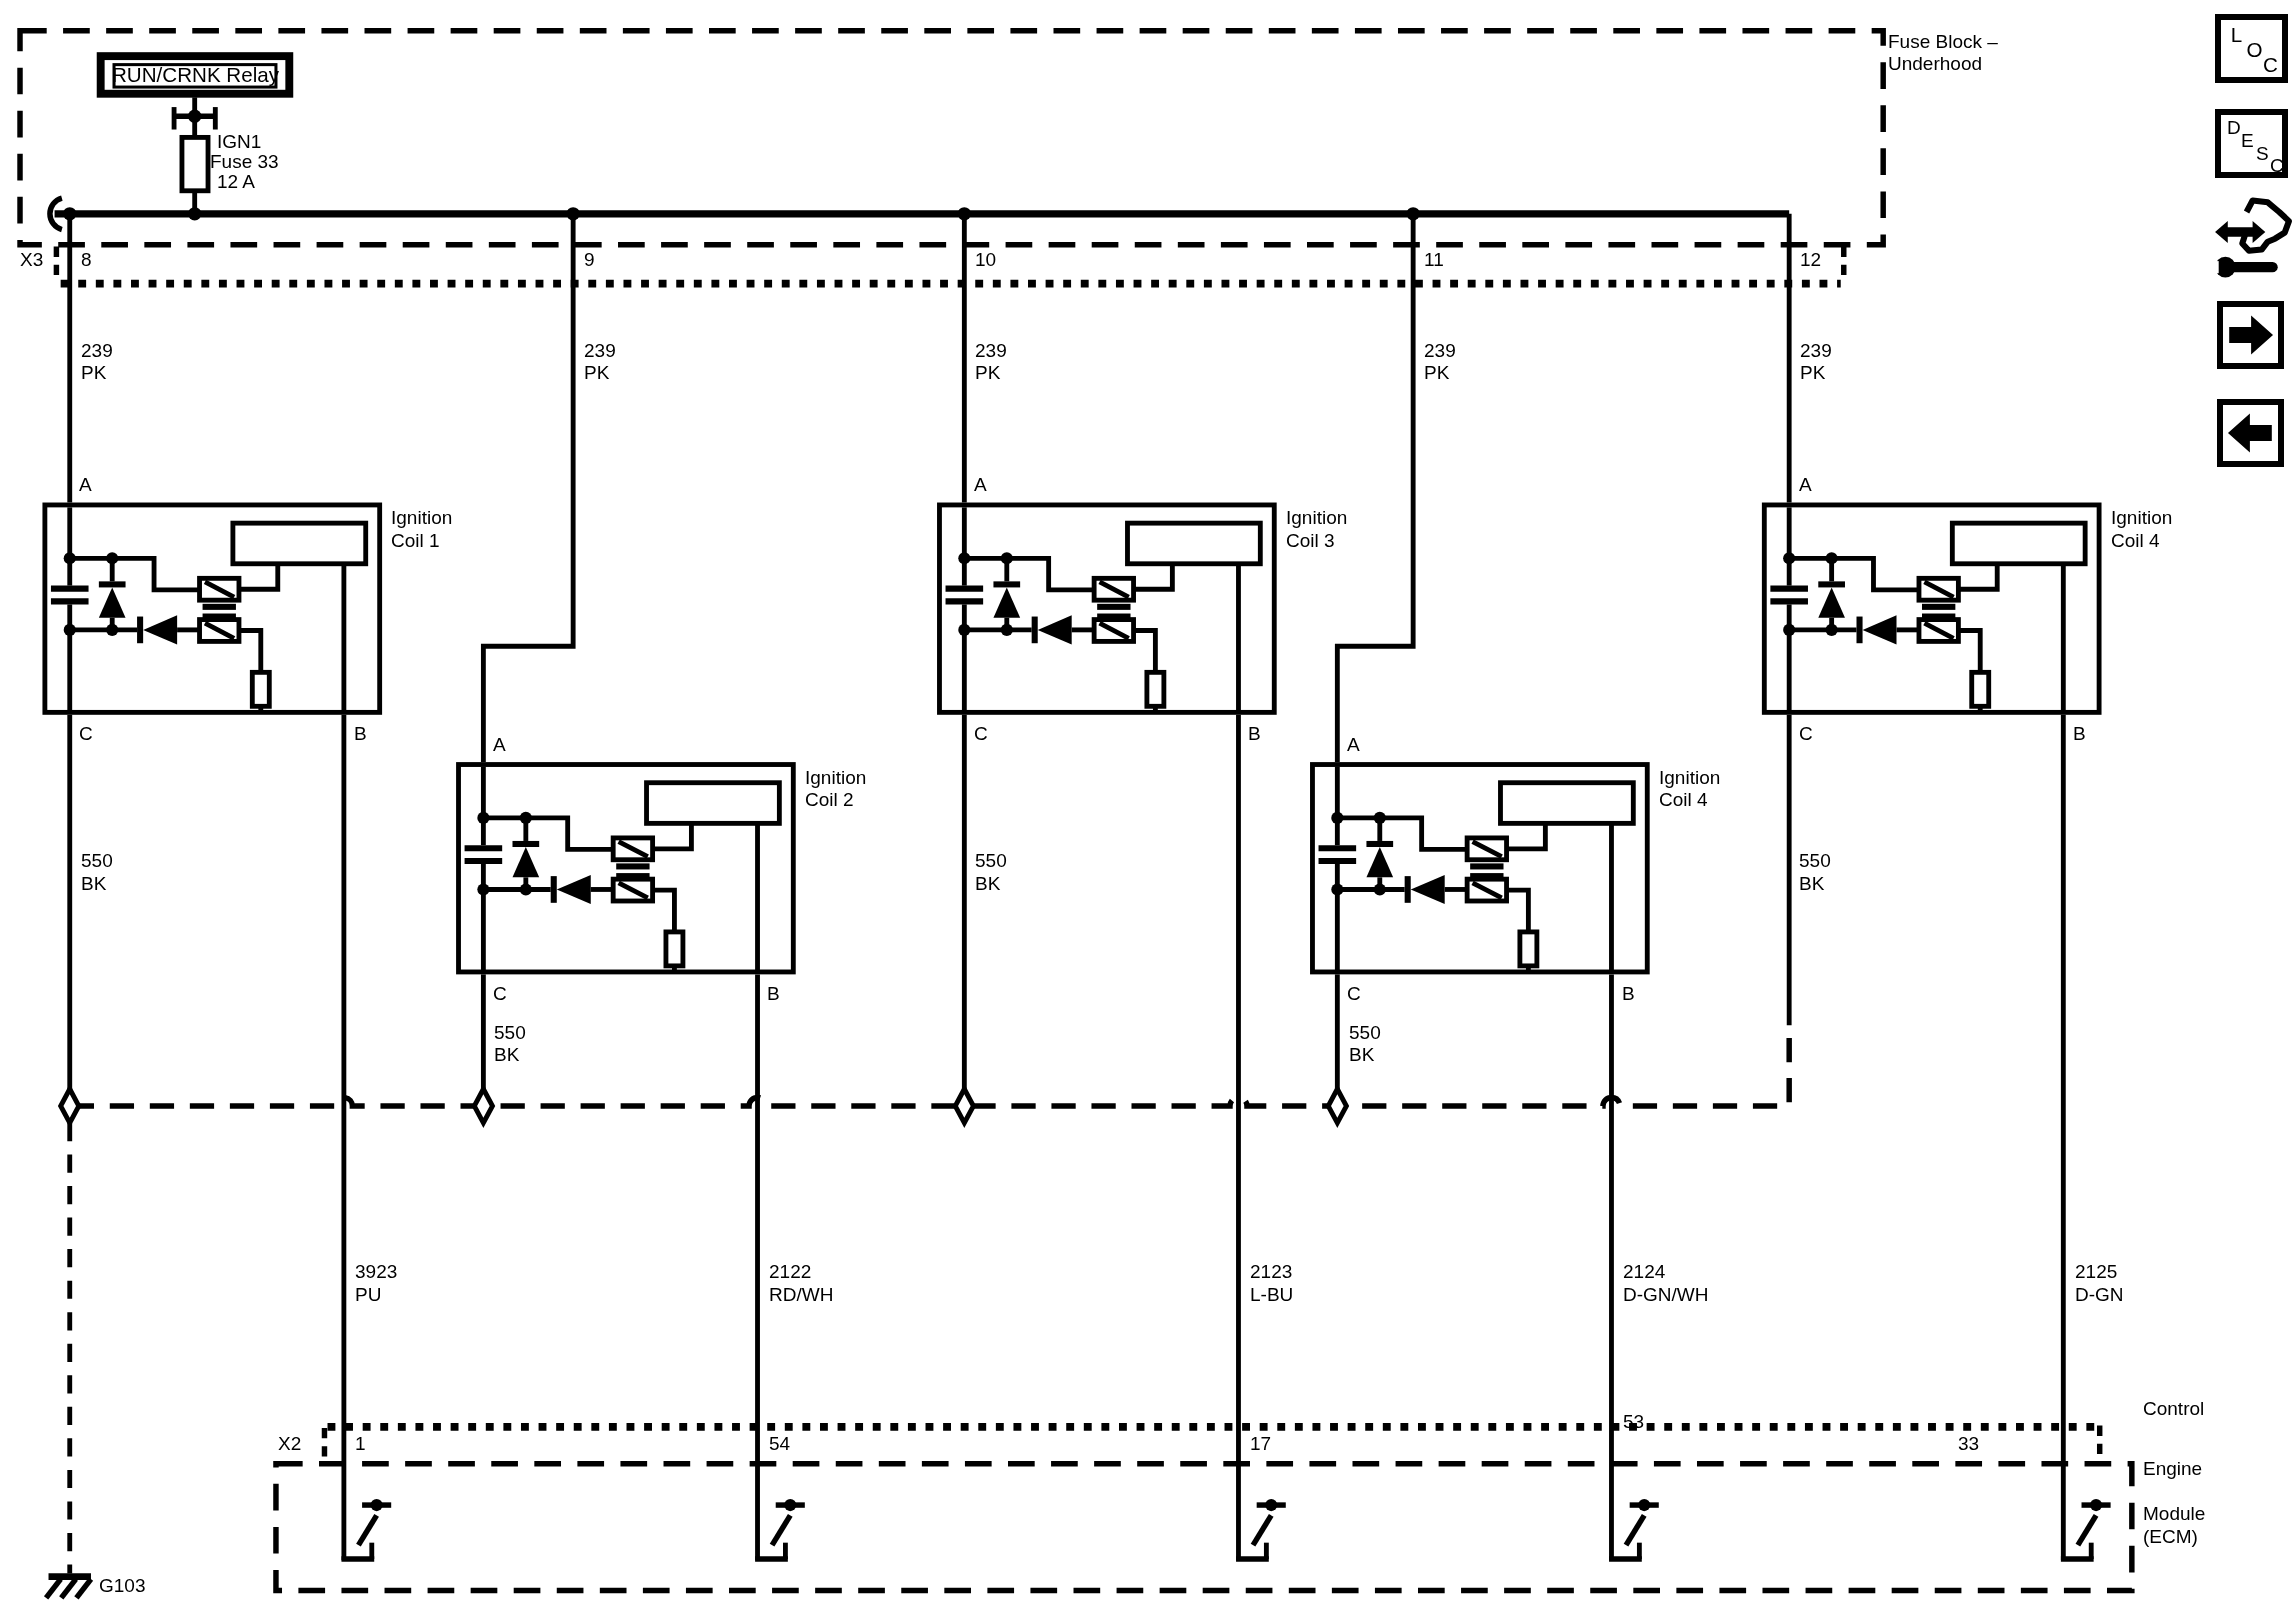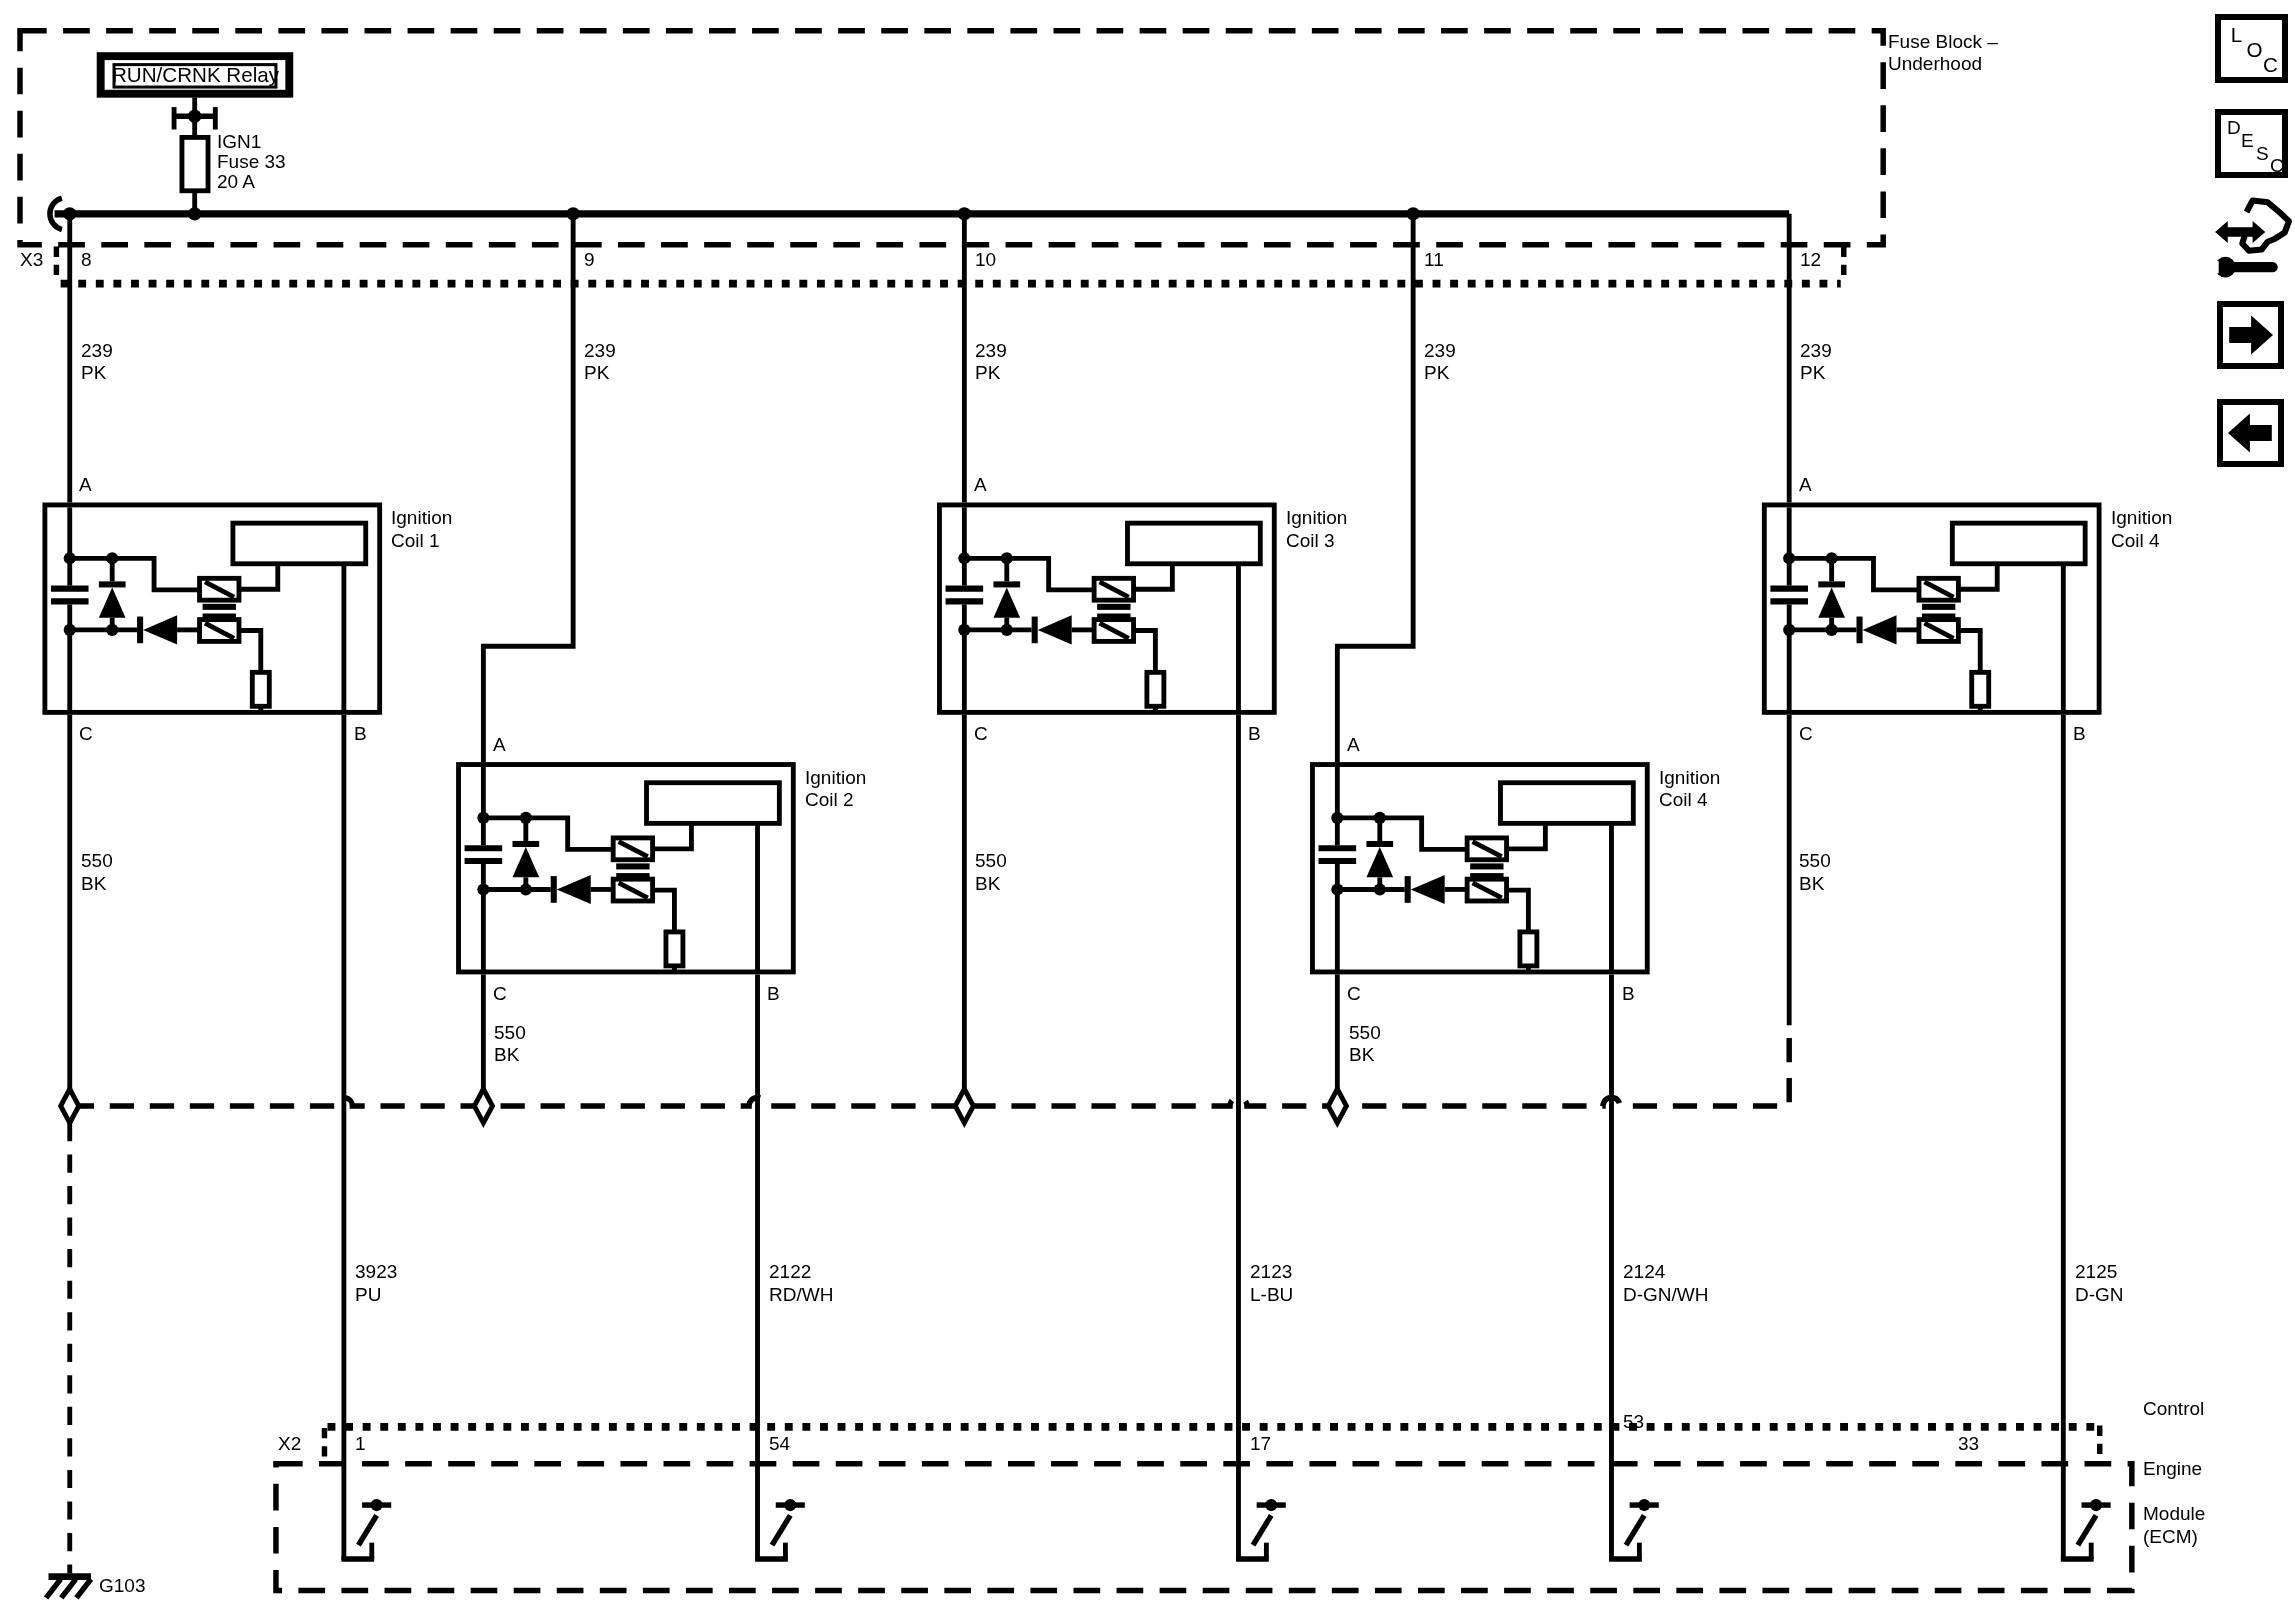--- a/index.html
+++ b/index.html
@@ -157,22 +157,22 @@
     <use href="#ecmswitch" x="2657" y="2477"></use>
     <use href="#ecmswitch" x="3402" y="2477"></use>
   </svg>
 
   <div class="lbl" style="left:1888px;top:31px">Fuse Block –</div>
   <div class="lbl" style="left:1888px;top:53px">Underhood</div>
 
   <div class="relay-lbl">RUN/CRNK Relay</div>
 
   <div class="lbl" style="left:217px;top:131px">IGN1</div>
-  <div class="lbl" style="left:217px;top:151px">Fuse 33</div>
-  <div class="lbl" style="left:217px;top:171px">20 A</div>
+  <div class="lbl" style="left:210px;top:151px">Fuse 33</div>
+  <div class="lbl" style="left:217px;top:171px">12 A</div>
 
   <div class="lbl" style="left:20px;top:249px">X3</div>
   <div class="lbl" style="left:81px;top:249px">8</div>
   <div class="lbl" style="left:584px;top:249px">9</div>
   <div class="lbl" style="left:975px;top:249px">10</div>
   <div class="lbl" style="left:1424px;top:249px">11</div>
   <div class="lbl" style="left:1800px;top:249px">12</div>
 
   <div class="lbl" style="left:81px;top:340px">239</div>
   <div class="lbl" style="left:81px;top:362px">PK</div>

